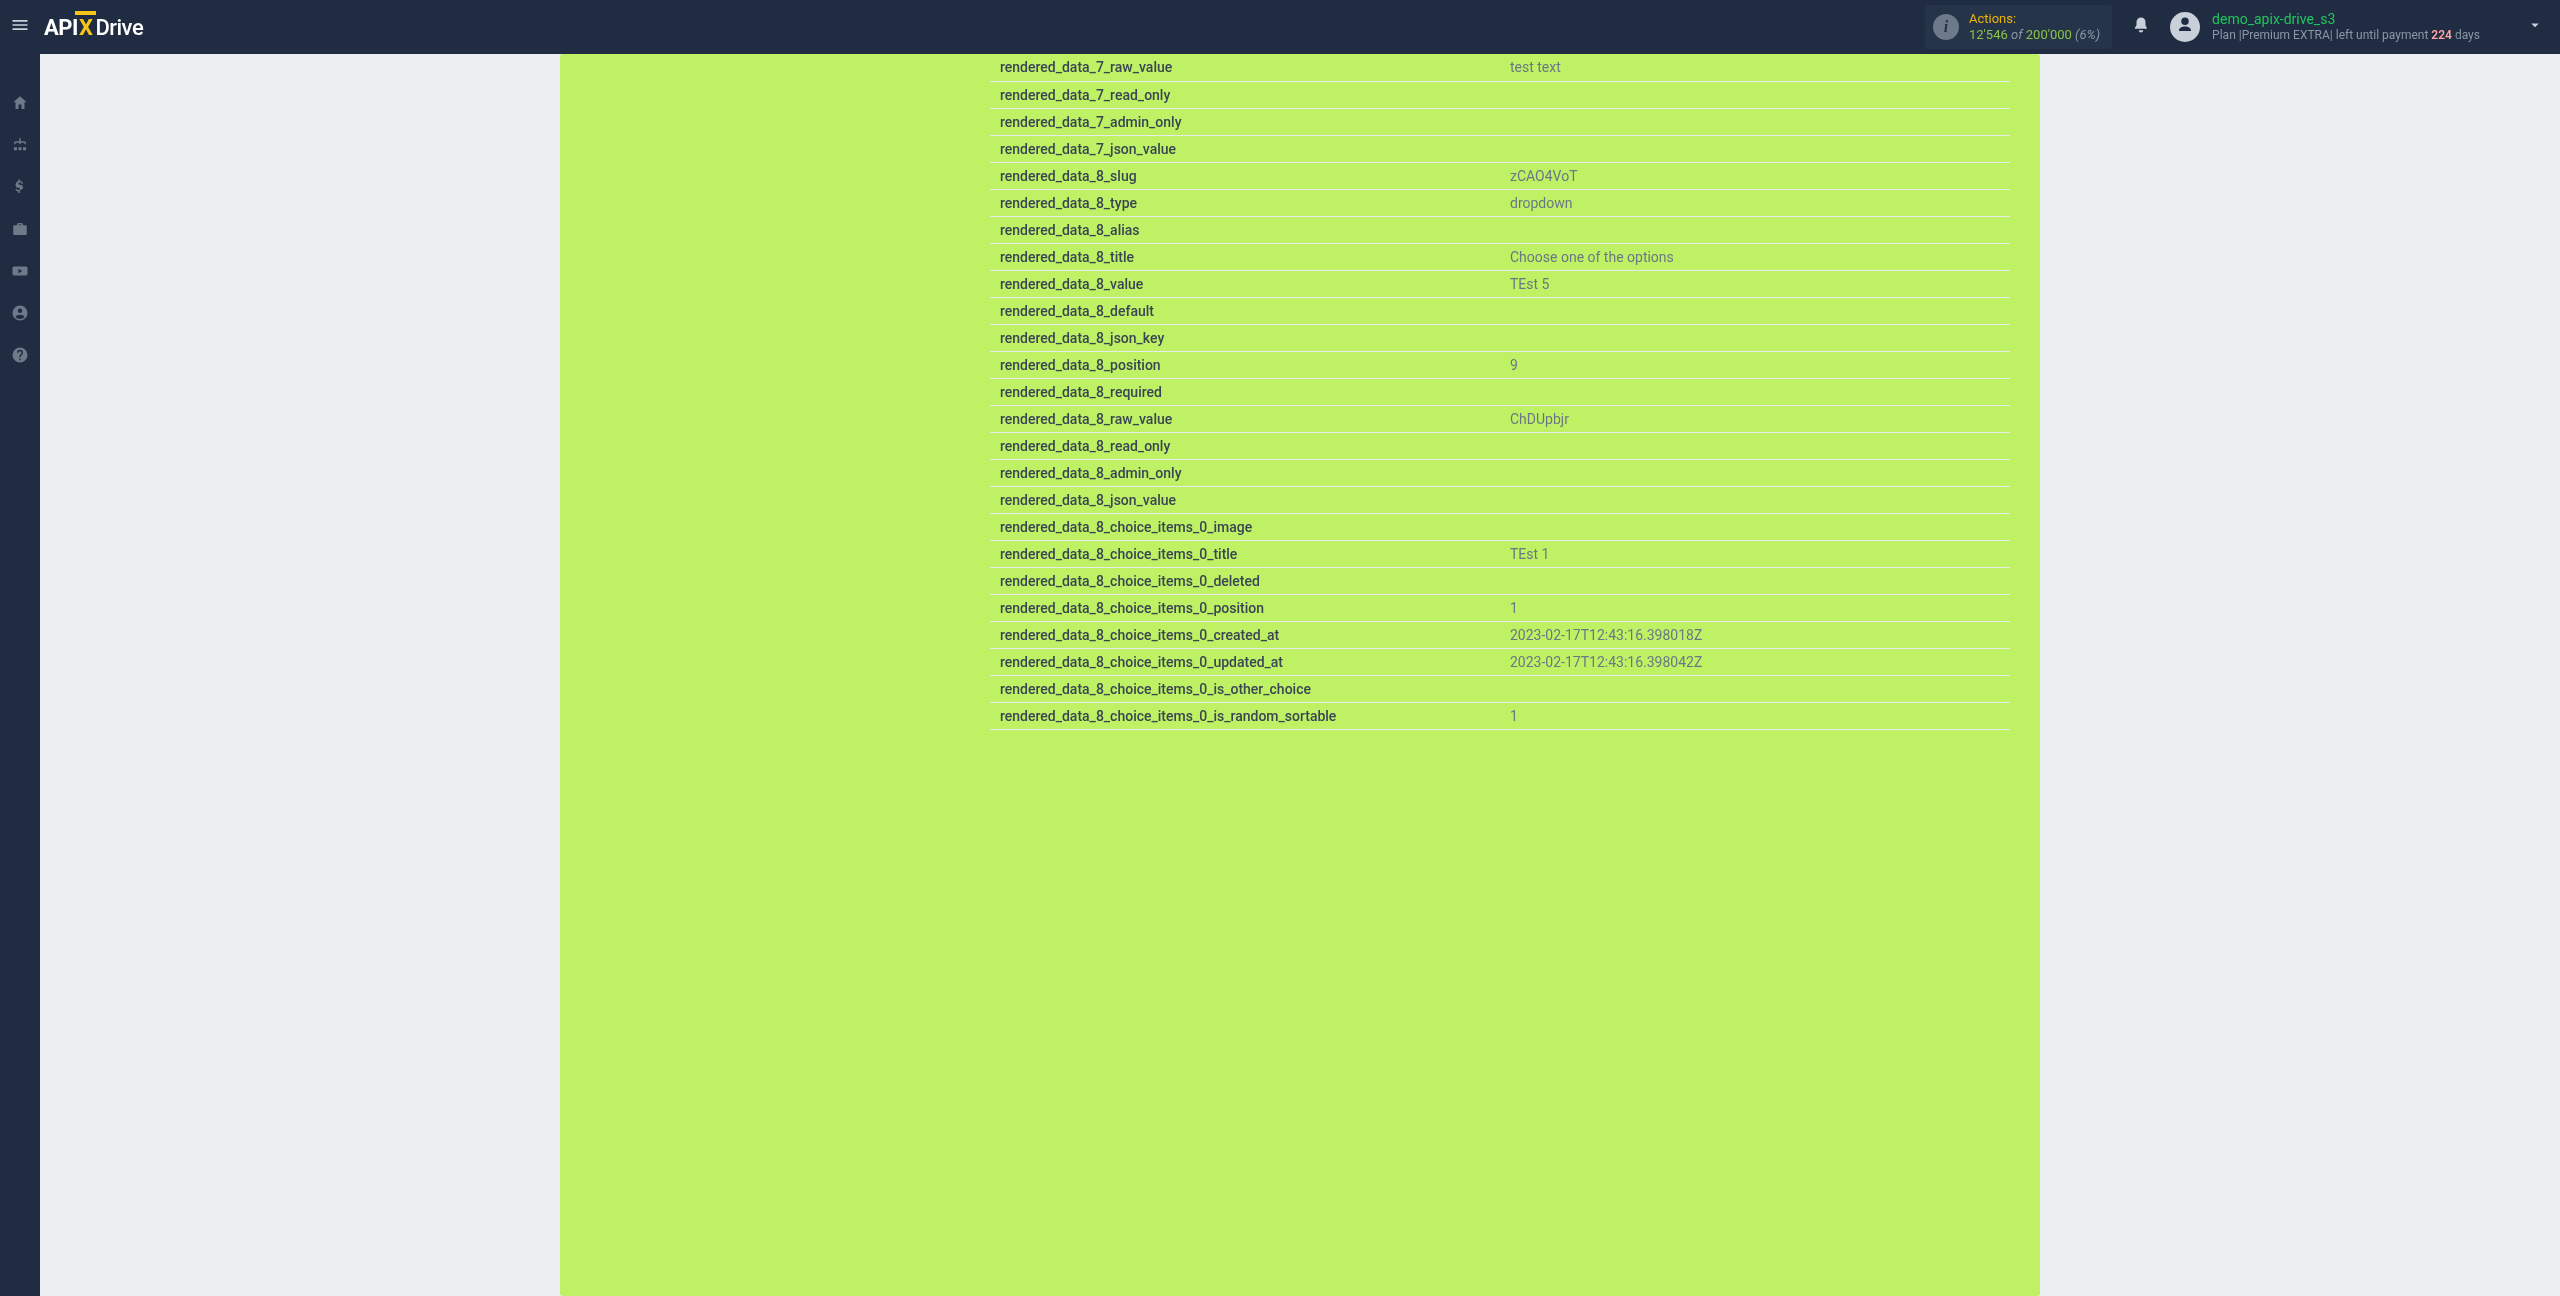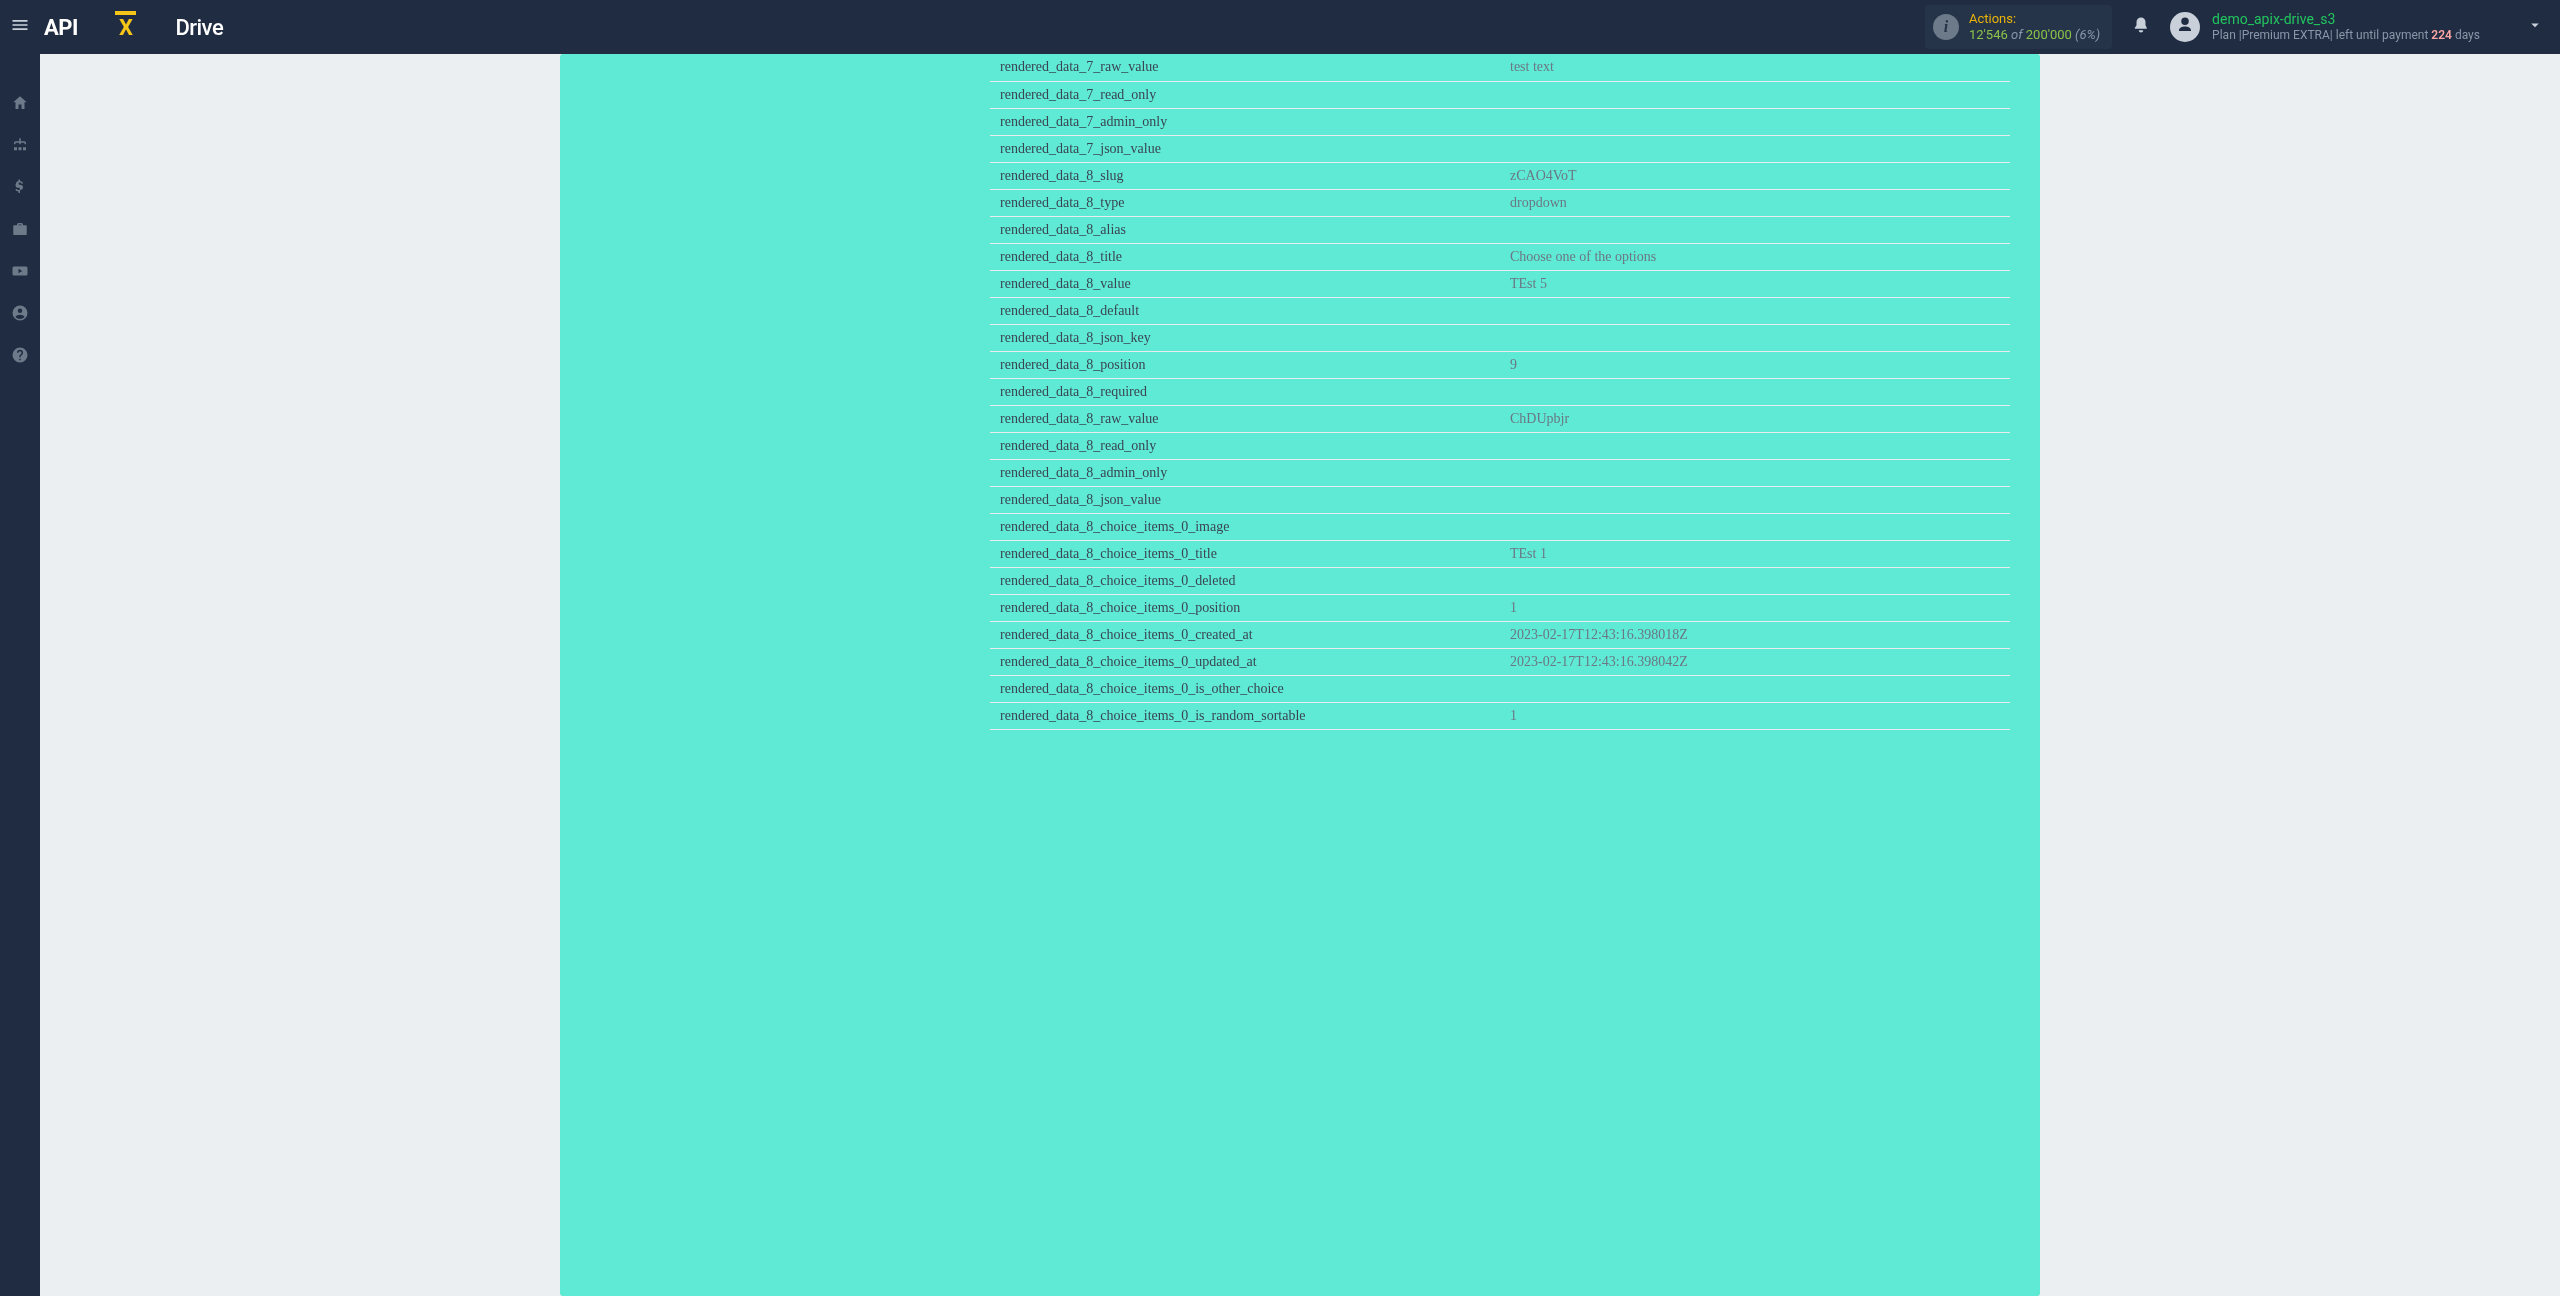--- a/index.html
+++ b/index.html
@@ -26,21 +26,20 @@
   }
   .hamburger svg { width: 20px; height: 20px; fill: #c9d0da; }
   .logo {
     display: flex;
     align-items: center;
     font-size: 22px;
     font-weight: 600;
     color: #fff;
     letter-spacing: -0.5px;
     margin-left: 4px;
-    gap: 40px;
   }
   .logo .api { color: #fff; font-weight: 700; }
   .logo .x { color: #f5c518; font-weight: 700; position: relative; padding: 0 1px; }
   .logo .x::before {
     content: '';
     position: absolute;
     top: -4px;
     left: -3px;
     right: -3px;
     height: 4px;
@@ -126,28 +125,27 @@
     cursor: pointer;
   }
   .sidebar .sb-item svg { width: 18px; height: 18px; fill: #6c7a8a; }
 
   .content {
     flex: 1;
     overflow: auto;
     padding: 0 30px;
   }
   .panel {
-    background: #5eead4;
+    background: #bef264;
     border-radius: 3px;
     margin: 0 auto;
     max-width: 1480px;
     min-height: 100%;
     padding: 0 30px 29px 30px;
     display: flex;
-    font-family: Liberation Serif, serif;
   }
   .panel-left {
     width: 400px;
     flex-shrink: 0;
   }
   .panel-right {
     flex: 1;
   }
   table.data {
     width: 100%;

